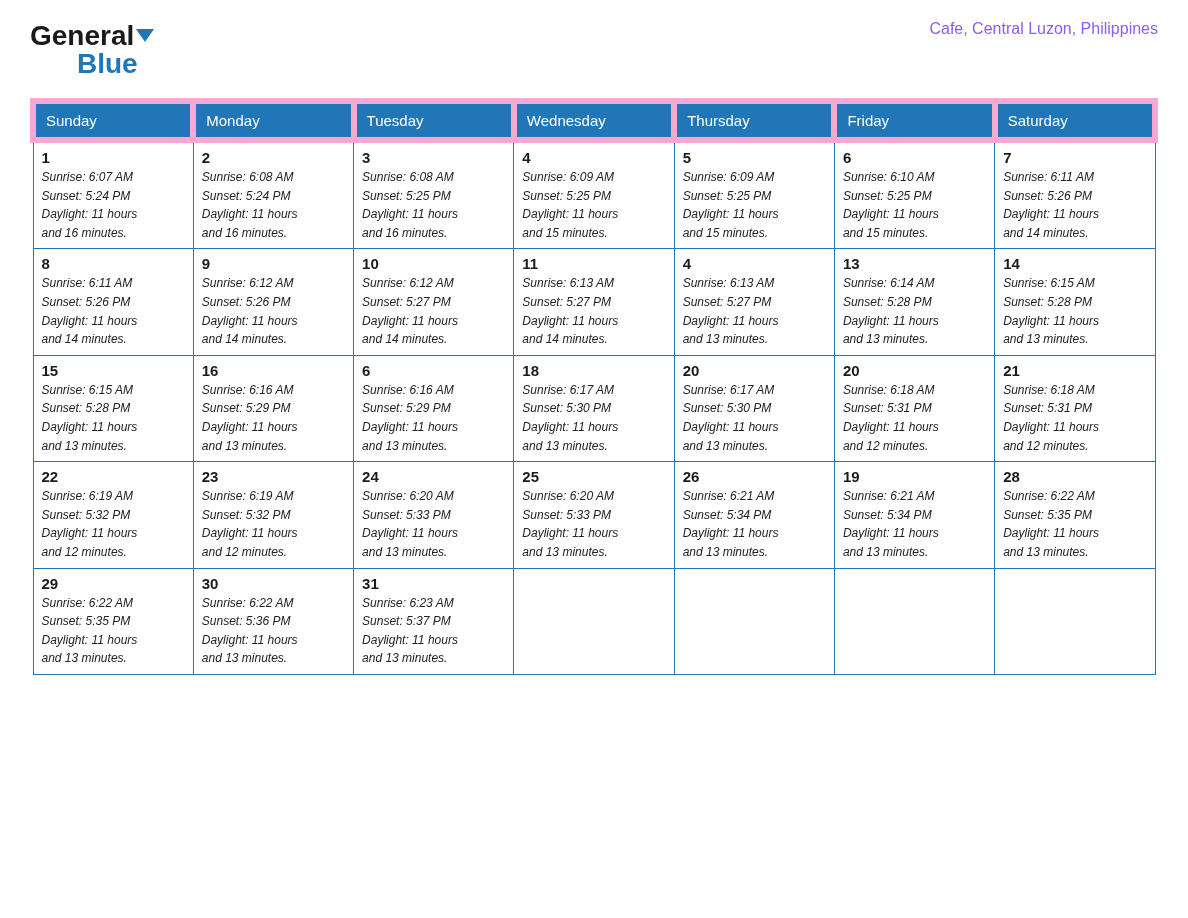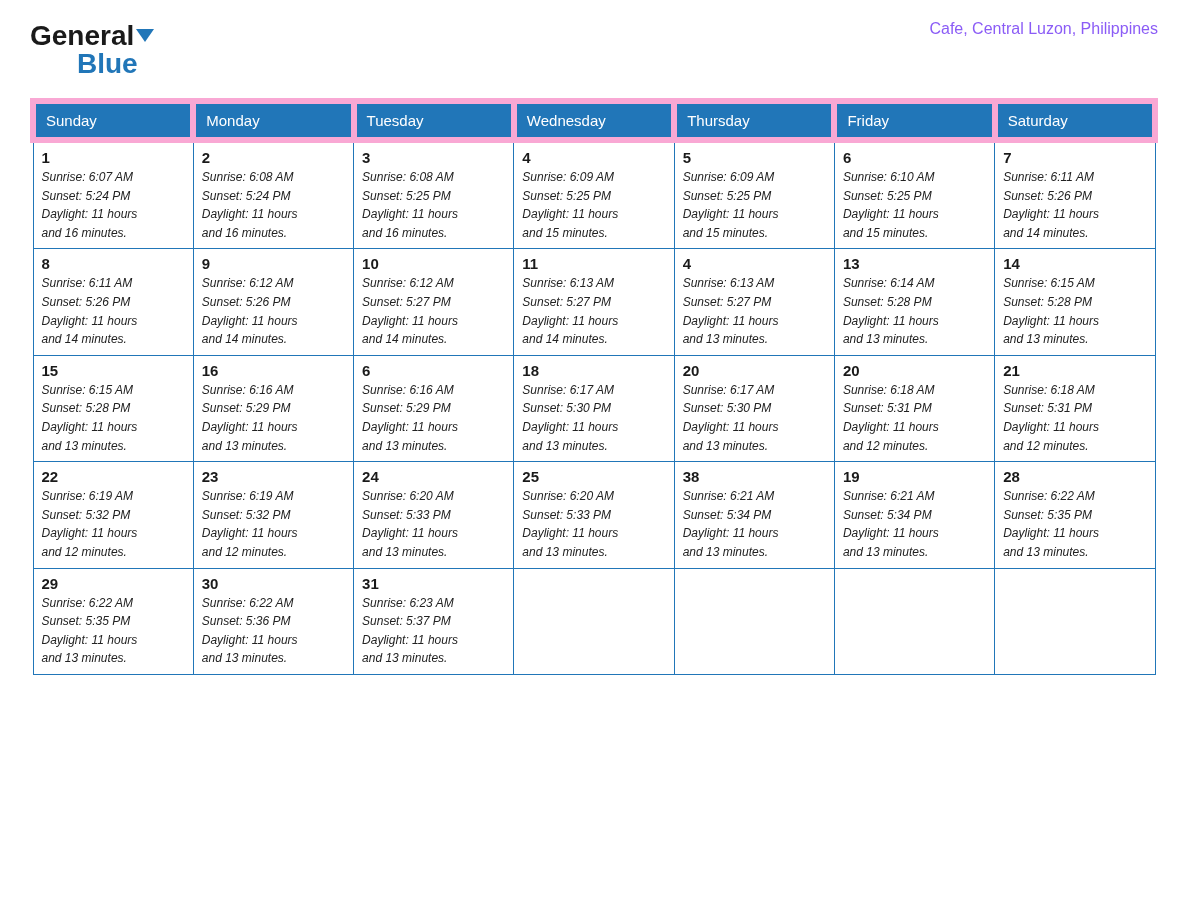--- a/index.html
+++ b/index.html
@@ -239,21 +239,21 @@
       </td>
         <td>
         <span class="day-number">24</span>
         <span class="day-info">Sunrise: 6:20 AM<br>Sunset: 5:33 PM<br>Daylight: 11 hours<br>and 13 minutes.</span>
       </td>
         <td>
         <span class="day-number">25</span>
         <span class="day-info">Sunrise: 6:20 AM<br>Sunset: 5:33 PM<br>Daylight: 11 hours<br>and 13 minutes.</span>
       </td>
         <td>
-        <span class="day-number">38</span>
+        <span class="day-number">26</span>
         <span class="day-info">Sunrise: 6:21 AM<br>Sunset: 5:34 PM<br>Daylight: 11 hours<br>and 13 minutes.</span>
       </td>
         <td>
         <span class="day-number">19</span>
         <span class="day-info">Sunrise: 6:21 AM<br>Sunset: 5:34 PM<br>Daylight: 11 hours<br>and 13 minutes.</span>
       </td>
         <td>
         <span class="day-number">28</span>
         <span class="day-info">Sunrise: 6:22 AM<br>Sunset: 5:35 PM<br>Daylight: 11 hours<br>and 13 minutes.</span>
       </td>

